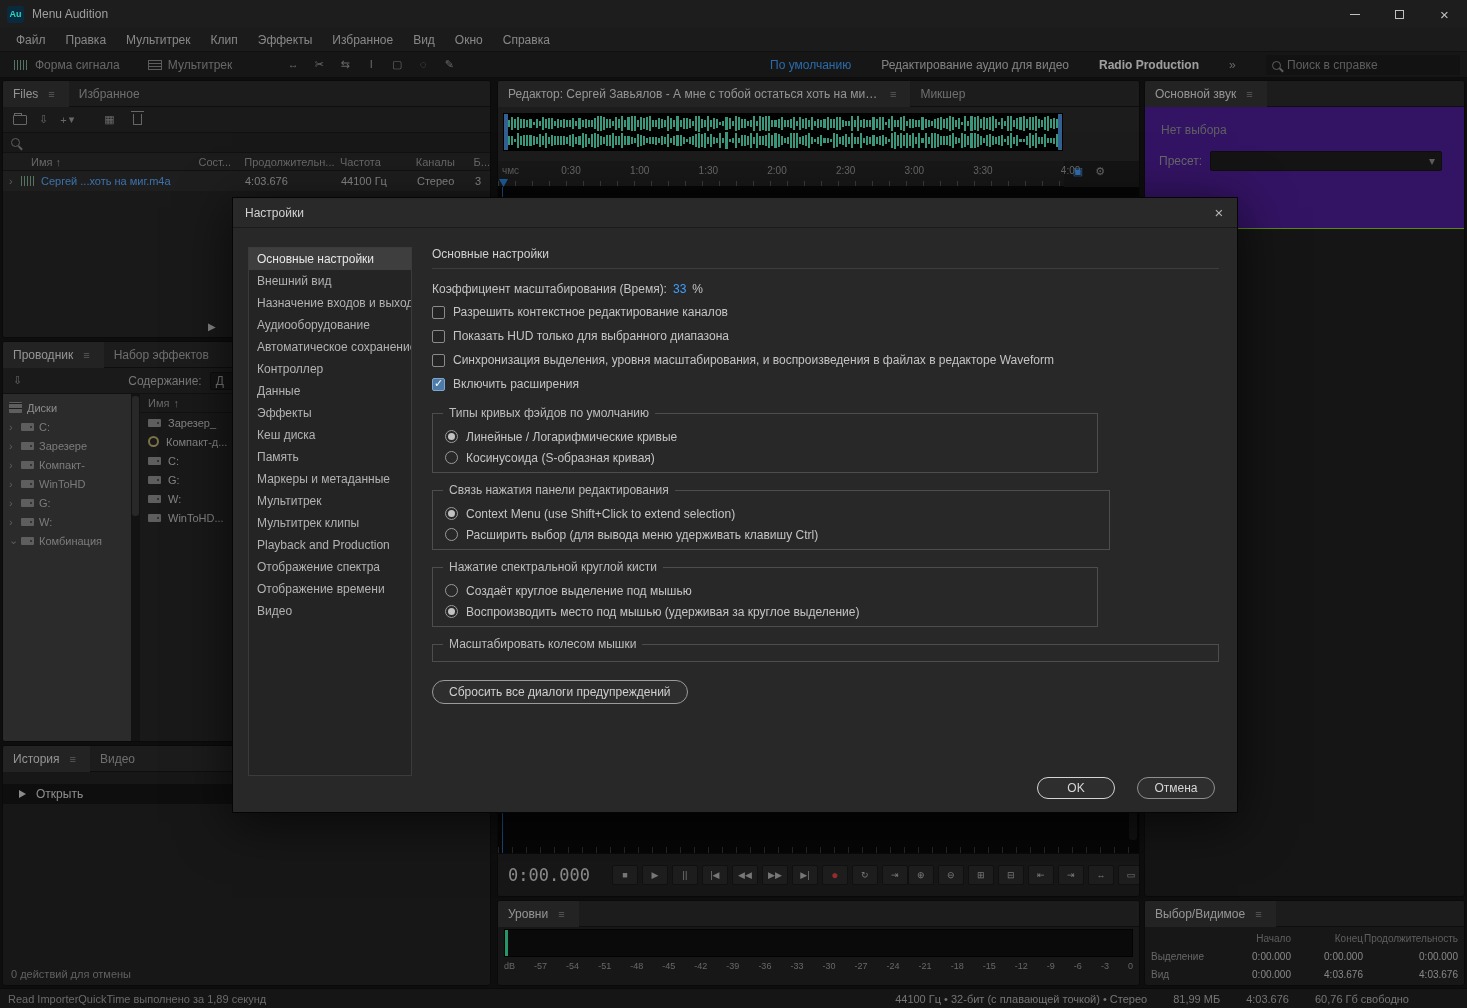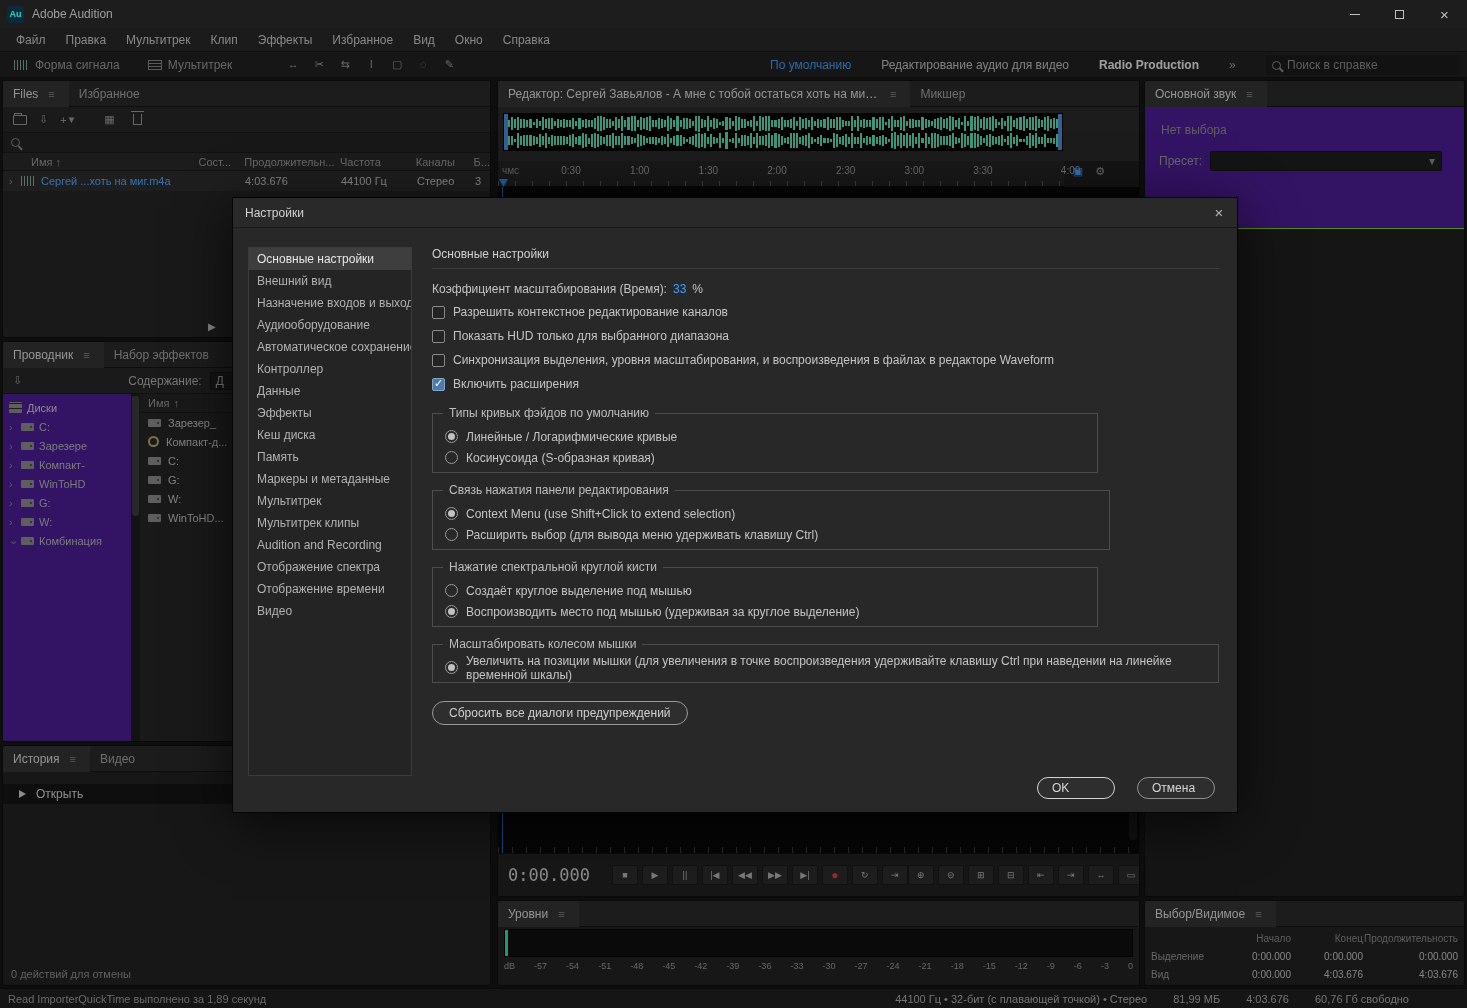--- a/index.html
+++ b/index.html
@@ -70,21 +70,21 @@
   .f-list{position:absolute;left:0;right:0;top:110px;bottom:0;background:#262626}
   .f-play{position:absolute;left:205px;bottom:5px;color:#c8c8c8;font-size:10px}
 
   
   .media-panel{left:2px;top:341px;width:489px;height:401px}
   .m-toolbar{height:26px;display:flex;align-items:center;gap:10px;padding:0 10px;border-bottom:1px solid #1a1a1a;background:#272727}
   .m-contents{display:flex;align-items:center;gap:8px;margin-left:96px;color:#b0b0b0}
   .m-select{width:56px;height:18px;background:#1f1f1f;border:1px solid #161616;border-radius:2px;
             display:flex;align-items:center;justify-content:space-between;padding:0 5px;color:#b0b0b0}
   .m-body{position:absolute;left:0;top:52px;right:0;bottom:0;display:flex}
-  .m-tree{width:128px;background:#4c1d95;padding-top:4px}
+  .m-tree{width:128px;background:#404040;padding-top:4px}
   .tree-row{height:19px;display:flex;align-items:center;gap:5px;padding-left:6px;font-size:11px;color:#b8b8b8;white-space:nowrap;overflow:hidden}
   .chev{color:#8a8a8a;width:7px;font-size:11px}
   .drives-ic{width:13px;height:11px;background:repeating-linear-gradient(0deg,#8d8d8d 0 4px,#2a2a2a 4px 5px);border-radius:1px}
   .drive-ic{width:13px;height:8px;background:#8d8d8d;border-radius:1px;position:relative;flex:none}
   .drive-ic::after{content:"";position:absolute;right:2px;top:3px;width:2px;height:2px;background:#3a3a3a;border-radius:50%}
   .disc-ic{width:11px;height:11px;border-radius:50%;border:2px solid #b9a96a;position:relative;flex:none}
   .disc-ic::after{content:"";position:absolute;left:2px;top:2px;width:3px;height:3px;border-radius:50%;background:#2a2a2a}
   .m-scroll{width:9px;background:#1d1d1d;position:relative}
   .m-thumb{position:absolute;left:1px;top:2px;width:7px;height:120px;background:#3c3c3c;border-radius:3px}
   .m-names{flex:1;background:#262626}
@@ -181,32 +181,32 @@
   .cb.on{background:#4d7ba8;border-color:#7fa6cc}
   .cb.on::after{content:"✓";position:absolute;left:1px;top:-2px;font-size:11px;color:#fff}
   .grp{position:relative;border:1px solid #4d4d4d;margin-top:17px;padding:12px 12px 4px}
   .grp-legend{position:absolute;top:-8px;left:10px;background:#282828;padding:0 6px;color:#bdbdbd}
   .grp-opt{display:flex;align-items:center;gap:8px;height:21px;color:#c4c4c4}
   .rd{width:13px;height:13px;border:1px solid #9a9a9a;border-radius:50%;position:relative;flex:none}
   .rd.on::after{content:"";position:absolute;inset:2px;border-radius:50%;background:#c2c2c2}
   .reset-btn{margin-top:18px;display:inline-block;padding:4px 16px;border:1px solid #9a9a9a;
              border-radius:12px;color:#cfcfcf;background:#2e2e2e}
   .dlg-actions{position:absolute;right:22px;bottom:13px;display:flex;gap:22px}
-  .dlg-btn{min-width:78px;padding:3px 14px;text-align:left;border:1px solid #8f8f8f;border-radius:12px;
+  .dlg-btn{min-width:78px;padding:3px 14px;text-align:center;border:1px solid #8f8f8f;border-radius:12px;
            background:#2e2e2e;color:#d6d6d6}
   .dlg-btn.primary{border-color:#d4d4d4}
 </style>
 </head>
 <body>
 
 <div class="app">
 
   <div class="titlebar">
     <div class="logo">Au</div>
-    <div class="app-title">Adobe Audition</div>
+    <div class="app-title">Menu Audition</div>
     <div class="win-controls">
       <div class="win-btn">
           <span class="ic-min"></span>
         </div>
       <div class="win-btn">
           <span class="ic-max"></span>
         </div>
       <div class="win-btn">
           <span class="ic-close">×</span>
         </div>
@@ -956,21 +956,21 @@
         <div class="dlg-cat">Аудиооборудование</div>
         <div class="dlg-cat">Автоматическое сохранение</div>
         <div class="dlg-cat">Контроллер</div>
         <div class="dlg-cat">Данные</div>
         <div class="dlg-cat">Эффекты</div>
         <div class="dlg-cat">Кеш диска</div>
         <div class="dlg-cat">Память</div>
         <div class="dlg-cat">Маркеры и метаданные</div>
         <div class="dlg-cat">Мультитрек</div>
         <div class="dlg-cat">Мультитрек клипы</div>
-        <div class="dlg-cat">Audition and Recording</div>
+        <div class="dlg-cat">Playback and Production</div>
         <div class="dlg-cat">Отображение спектра</div>
         <div class="dlg-cat">Отображение времени</div>
         <div class="dlg-cat">Видео</div>
       </div>
     <div class="dlg-content">
       <div class="dlg-h">Основные настройки</div>
       <div class="dlg-hr"></div>
       <div class="zoom-row">
         <span>Коэффициент масштабирования (Время):</span>
         <span class="hot">33</span>
@@ -1023,24 +1023,20 @@
               <div class="rd"></div>
               <div class="">Создаёт круглое выделение под мышью</div>
             </div>
             <div class="grp-opt">
               <div class="rd on"></div>
               <div class="">Воспроизводить место под мышью (удерживая за круглое выделение)</div>
             </div>
           </div>
           <div class="grp">
             <div class="grp-legend">Масштабировать колесом мышки</div>
-            <div class="grp-opt">
-              <div class="rd on"></div>
-              <div class="">Увеличить на позиции мышки (для увеличения в точке воспроизведения удерживайте клавишу Ctrl при наведении на линейке временной шкалы)</div>
-            </div>
           </div>
         </div>
       <div class="reset-btn">Сбросить все диалоги предупреждений</div>
     </div>
     <div class="dlg-actions">
       <div class="dlg-btn primary">OK</div>
       <div class="dlg-btn">Отмена</div>
     </div>
   </div>
 

